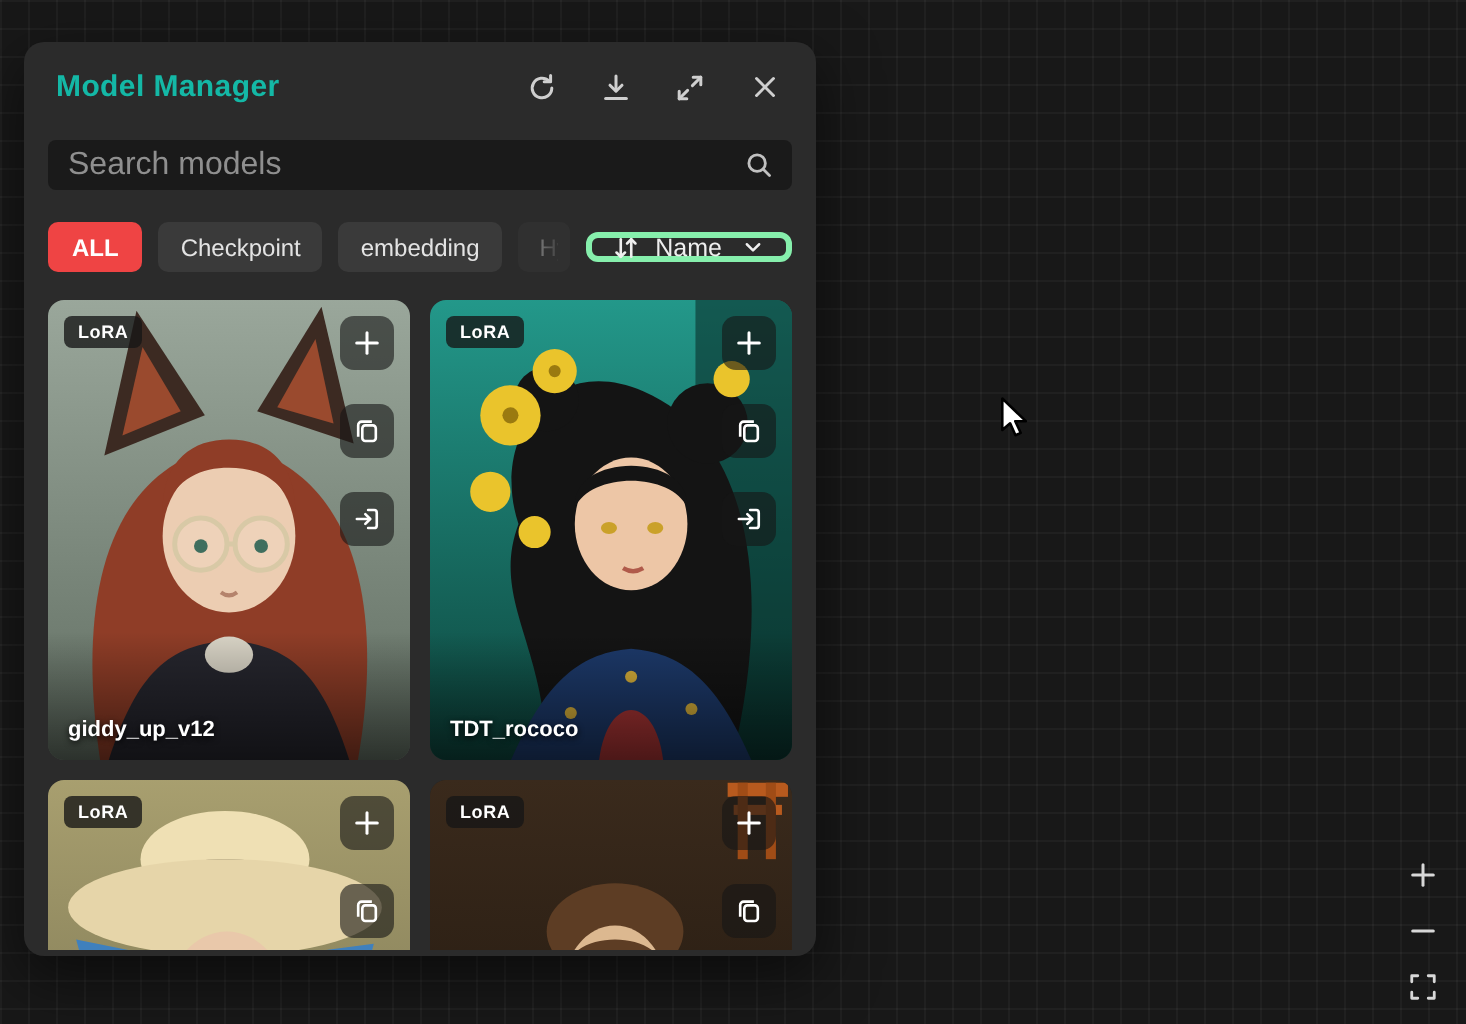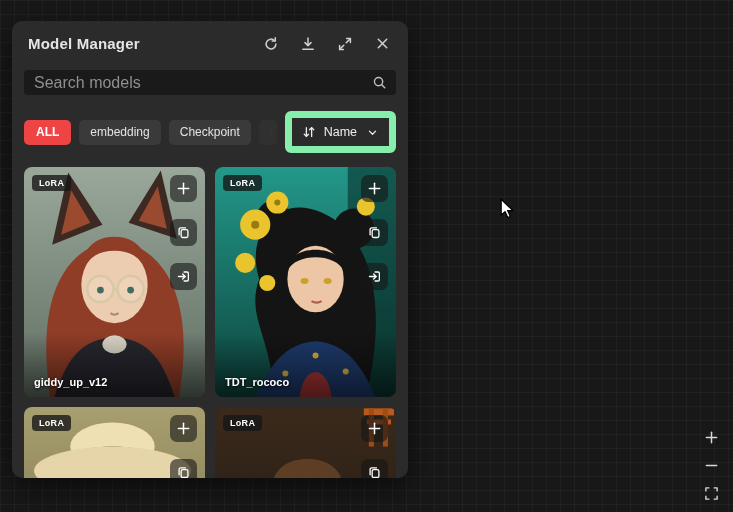--- a/index.html
+++ b/index.html
@@ -11,21 +11,21 @@
       linear-gradient(rgba(255,255,255,.035) 1px, transparent 1px),
       linear-gradient(90deg, rgba(255,255,255,.035) 1px, transparent 1px);
     background-size:14px 14px;
   }
   .panel{
     position:absolute;left:12px;top:21px;width:396px;height:457px;
     background:#2b2b2b;border-radius:10px;overflow:hidden;
     box-shadow:0 10px 30px rgba(0,0,0,.55);color:#e8e8e8;
   }
   .panel-header{display:flex;align-items:center;padding:14px 16px 8px 16px;}
-  .panel-title{font-size:15px;font-weight:700;color:#e5e5e5;letter-spacing:.2px;text-align:right;}
+  .panel-title{font-size:15px;font-weight:700;color:#14b8a6;letter-spacing:.2px;text-align:right;}
   .header-icons{margin-left:auto;display:flex;gap:21px;align-items:center;color:#cfcfcf;padding-right:2px;}
   .hicon{width:16px;height:16px;display:flex;align-items:center;justify-content:center;cursor:pointer;}
   .hicon svg{display:block;}
 
   .search-wrap{margin:10px 12px 0;position:relative;}
   .search-input{
     width:100%;box-sizing:border-box;height:25px;background:#1a1a1a;border:none;
     border-radius:4px;color:#ddd;font-size:16px;padding:0 42px 0 10px;outline:none;
     font-family:"Liberation Sans",sans-serif;
   }
@@ -33,22 +33,22 @@
   .search-icon{position:absolute;right:9px;top:5px;color:#c0c0c0;}
 
   .filters{display:flex;align-items:center;gap:8px;margin:16px 12px 0;}
   .chip{height:25px;display:flex;align-items:center;padding:0 11px;border-radius:5px;
         font-size:12px;background:#3a3a3a;color:#e3e3e3;cursor:pointer;white-space:nowrap;}
   .chip.active{background:#ef4444;color:#fff;font-weight:600;padding:0 12px;}
   .chip.muted{background:#303030;color:#7a7a7a;position:relative;padding-right:6px;overflow:hidden;}
   .chip.muted .lbl{max-width:36px;overflow:hidden;white-space:nowrap;display:block;}
   .chip.muted .fade{position:absolute;right:0;top:0;bottom:0;width:16px;
         background:linear-gradient(90deg, rgba(48,48,48,0), #303030 80%);}
-  .sort-box{margin-left:auto;display:flex;align-items:center;gap:7px;border:7px solid #86efac;
-        border-radius:6px;height:42px;padding:0 9px;font-size:12.5px;color:#eee;cursor:pointer;box-sizing:border-box;}
+  .sort-box{margin-left:auto;display:flex;align-items:center;gap:7px;border:3px solid #86efac;
+        border-radius:6px;height:15px;padding:0 9px;font-size:12.5px;color:#eee;cursor:pointer;box-sizing:border-box;}
 
   .cards{margin:14px 12px 16px;display:grid;grid-template-columns:1fr 1fr;gap:10px;height:325px;overflow:hidden;}
   .card{position:relative;height:230px;border-radius:8px;overflow:hidden;background:#202020;cursor:pointer;}
   .card .art{position:absolute;inset:0;width:100%;height:100%;}
   .bottom-grad{position:absolute;left:0;right:0;bottom:0;height:64px;
         background:linear-gradient(180deg, rgba(0,0,0,0), rgba(0,0,0,.55));}
   .badge{position:absolute;top:8px;left:8px;background:rgba(22,22,22,.78);color:#fff;
         font-size:9px;font-weight:700;letter-spacing:.3px;padding:3px 7px;border-radius:4px;}
   .card-name{position:absolute;left:10px;bottom:9px;font-size:11px;font-weight:700;color:#fff;
         text-shadow:0 1px 3px rgba(0,0,0,.9);}
@@ -108,24 +108,24 @@
           <path d="M10.4 10.4 13.6 13.6"></path>
       </svg>
     </span>
   </div>
 
   <div class="filters">
     <div class="chip active">
       <span>ALL</span>
     </div>
     <div class="chip">
+      <span>Checkpoint</span>
+    </div>
+    <div class="chip">
       <span>embedding</span>
-    </div>
-    <div class="chip">
-      <span>Checkpoint</span>
     </div>
     <div class="chip muted">
       <span class="lbl">Hypernetwork</span>
       <span class="fade"></span>
     </div>
     <div class="sort-box">
       <span class="hicon">
         <svg width="14" height="14" viewBox="0 0 16 16" fill="none" stroke="currentColor" stroke-width="1.5" stroke-linecap="round" stroke-linejoin="round">
           <path d="M5 3v10"></path>
             <polyline points="2.6,10.6 5,13 7.4,10.6"></polyline>

